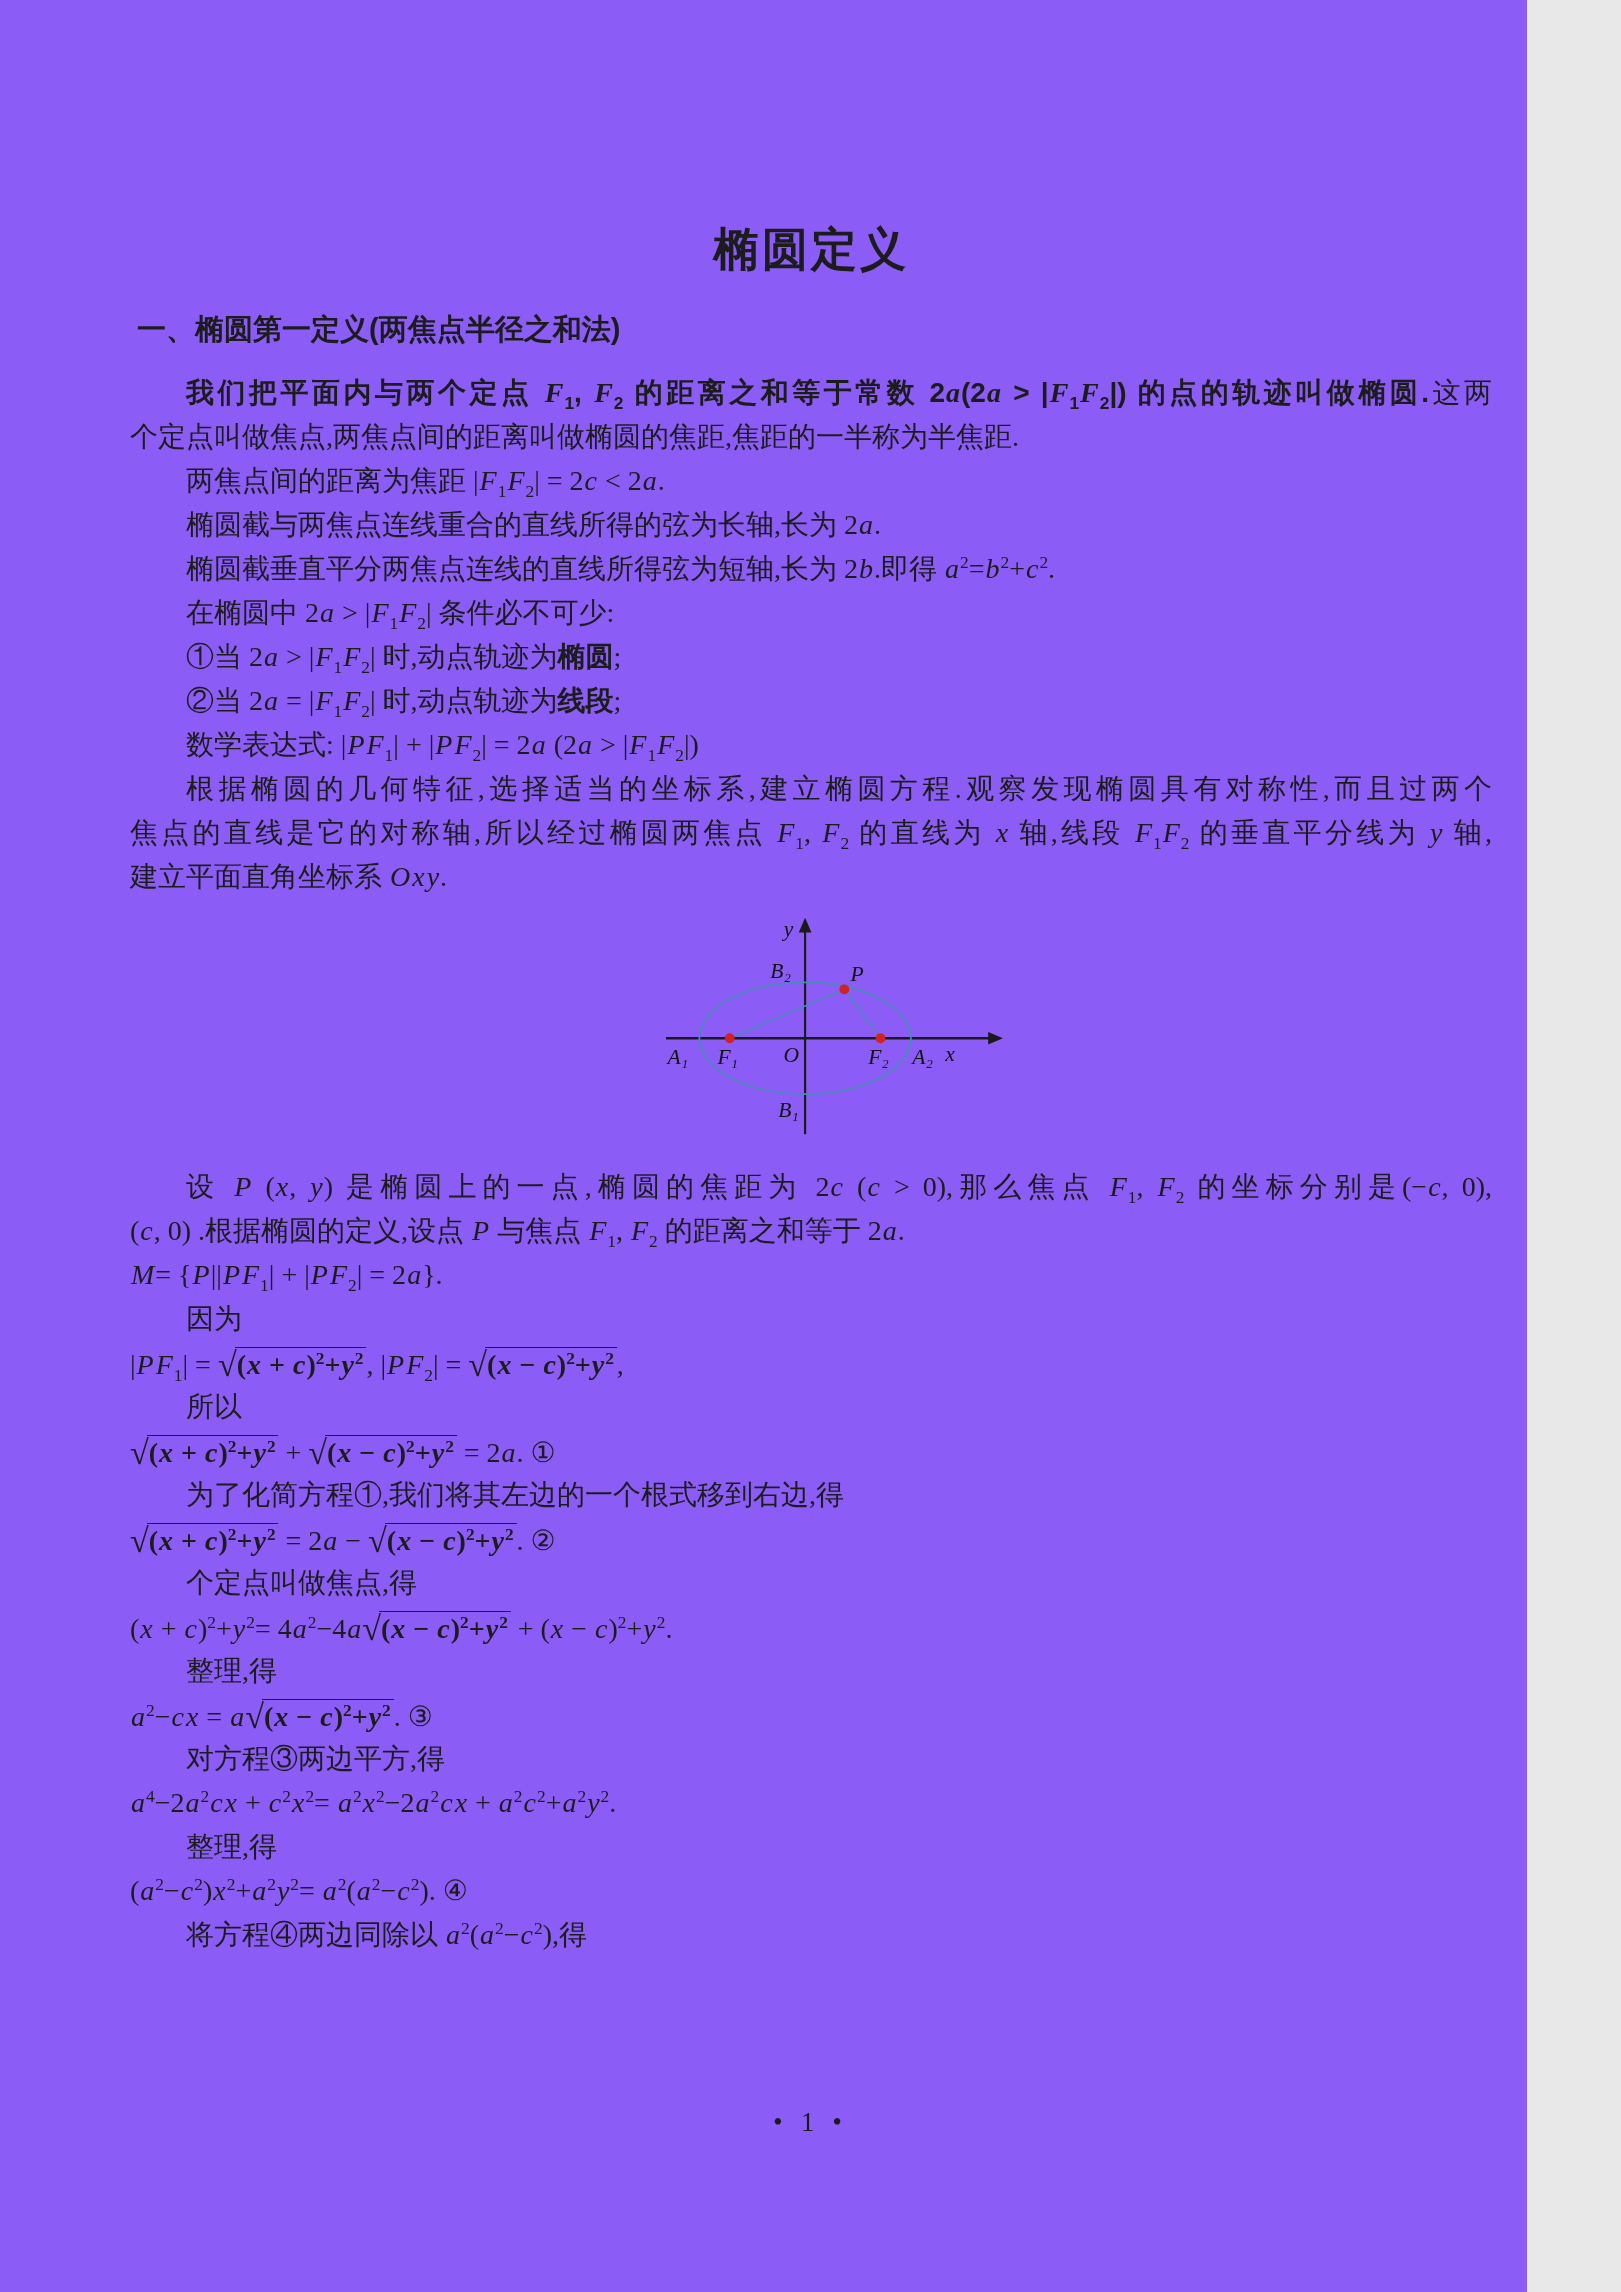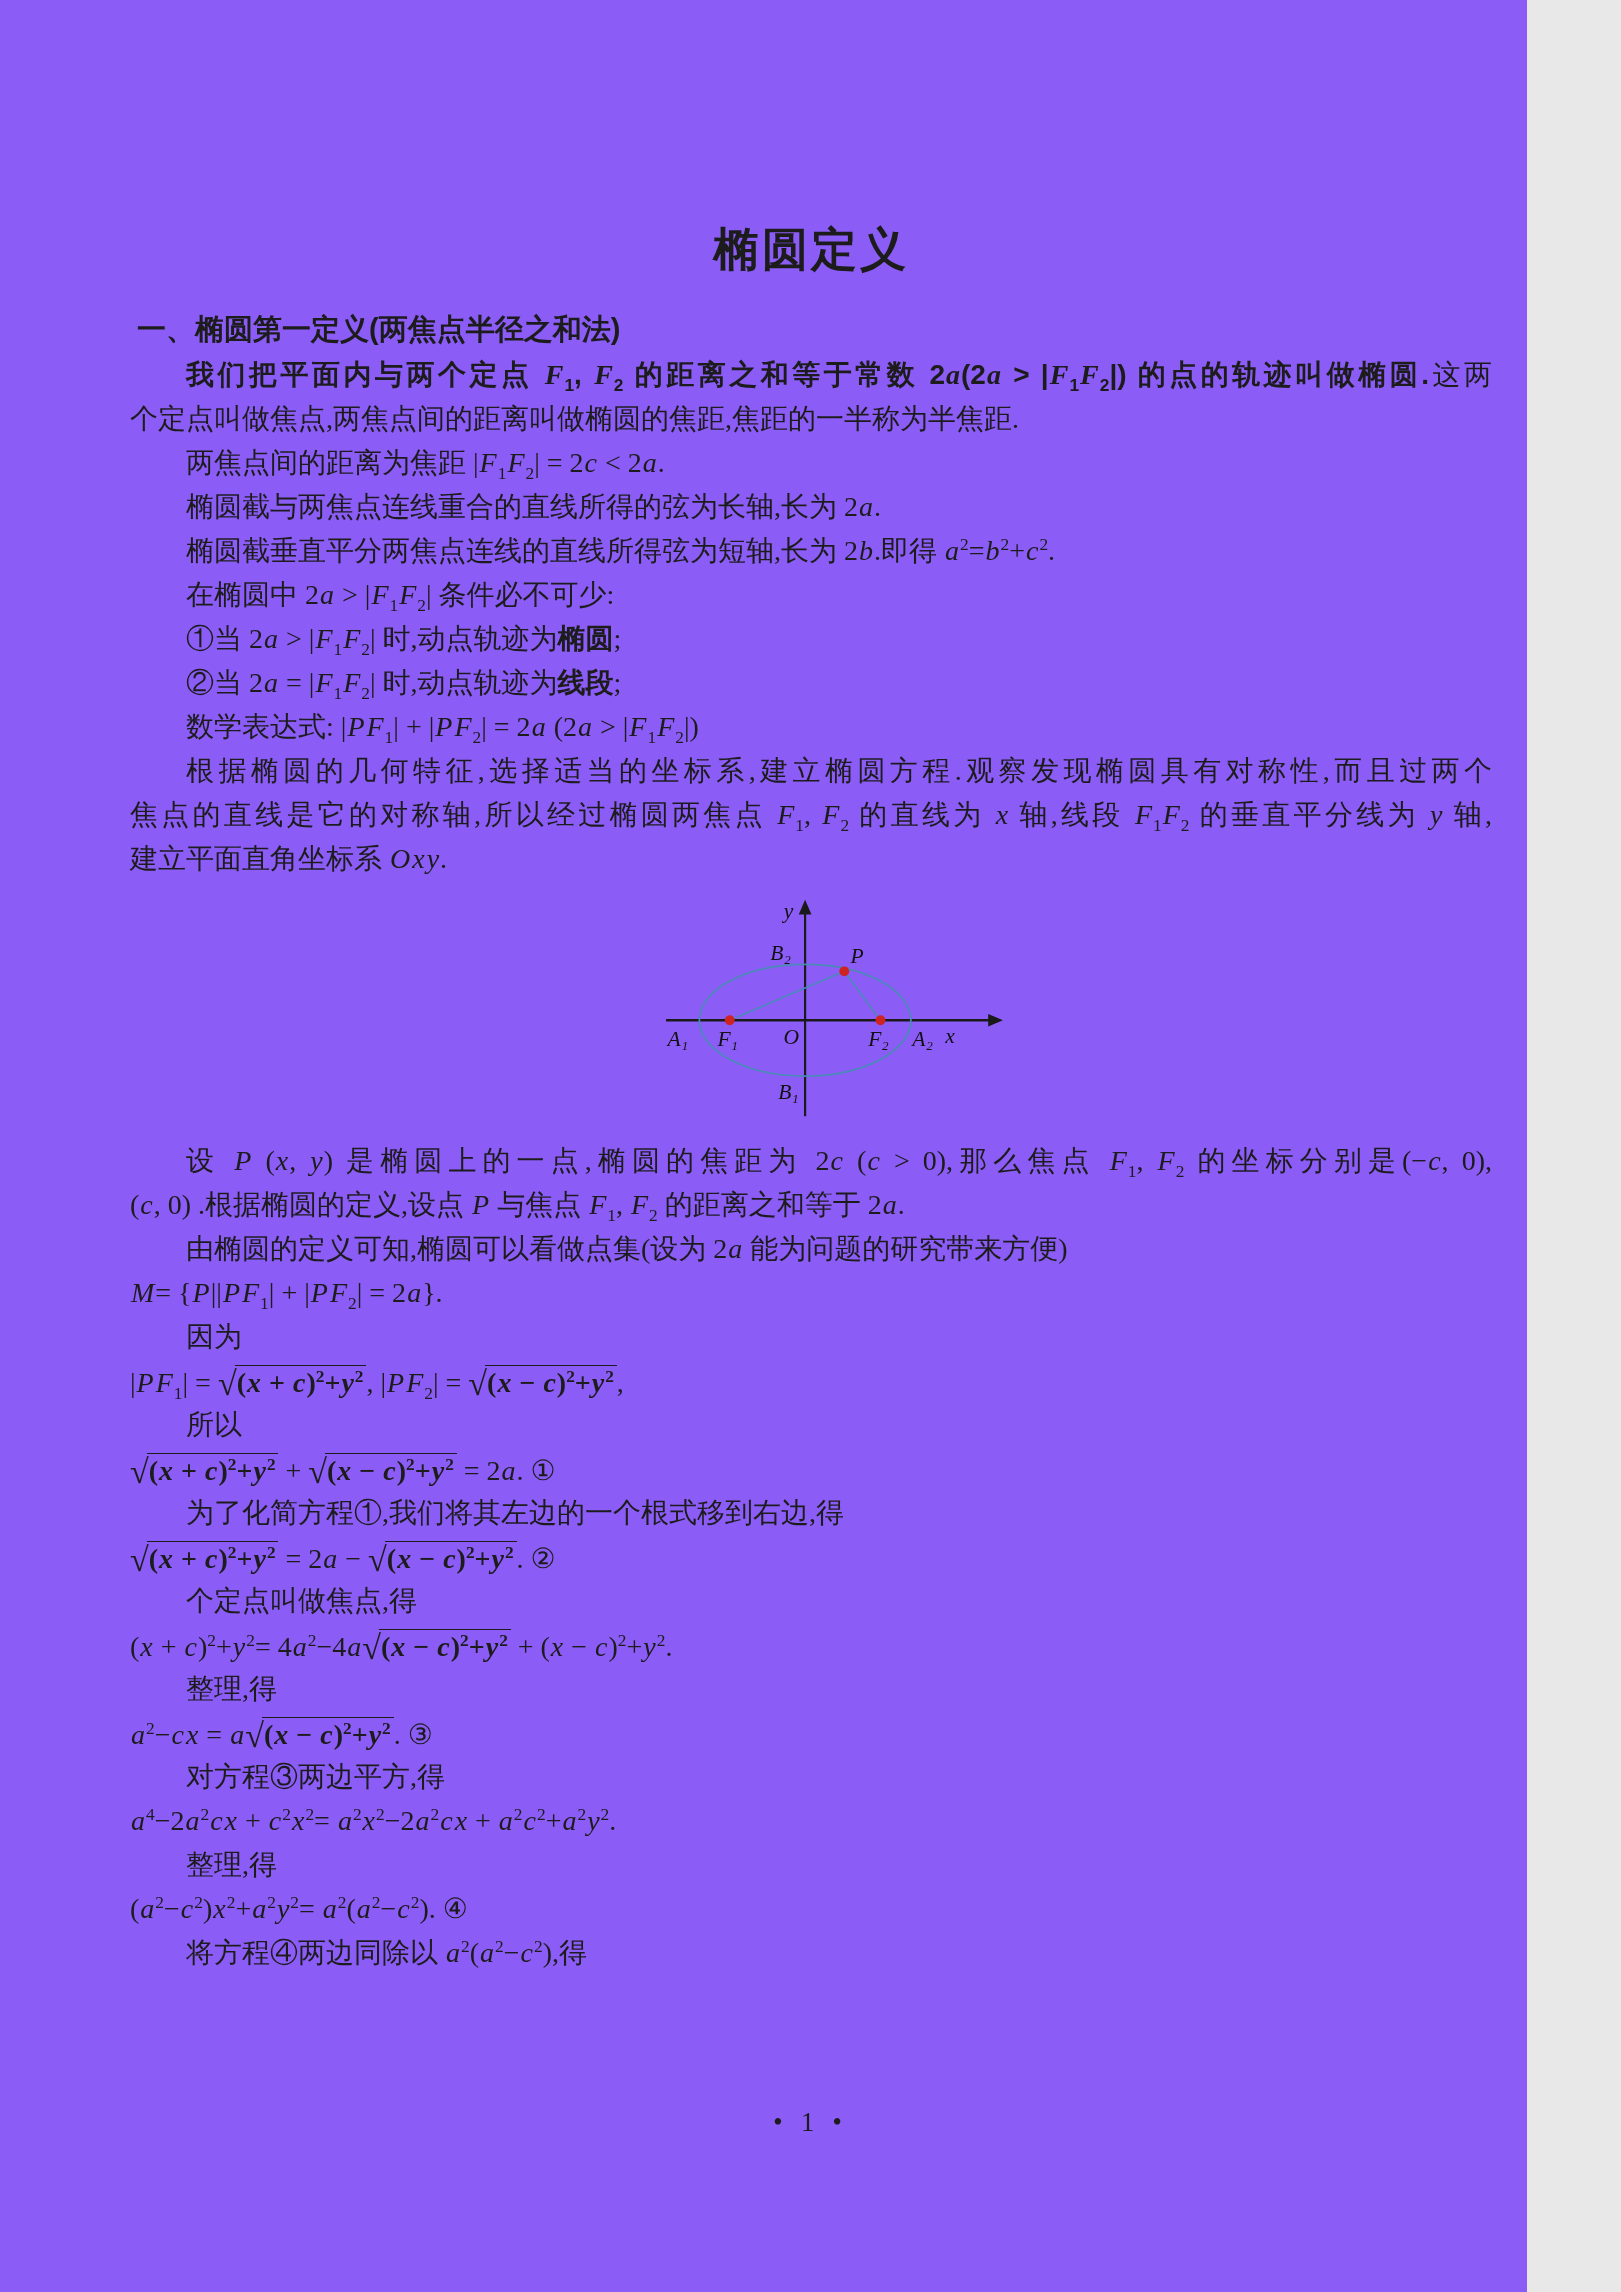--- a/index.html
+++ b/index.html
@@ -25,21 +25,21 @@
     line-height:57px;
   }
   .heading{
     margin-top:31px;
     font-family:"Liberation Sans","DejaVu Sans",sans-serif;
     font-weight:bold;
     font-size:29px;
     line-height:41px;
     margin-left:7px;
   }
-  .lines{margin-top:3px;}
+  .lines{margin-top:21px;}
   .ln{
     font-size:28px;
     line-height:44px;
     height:44px;
     white-space:nowrap;
   }
   .ln.in{text-indent:2em;}
   .ln.fl{white-space:normal;text-align:justify;text-align-last:justify;}
   .ln.ct{text-align:left;text-indent:0;}
   .ln i{font-family:"Liberation Serif","DejaVu Serif",serif;font-style:italic;padding:0 1px;}
@@ -119,21 +119,20 @@
         <text x="272" y="158" text-anchor="middle">F₂</text>
         <text x="317" y="158" text-anchor="middle">A₂</text>
         <text x="345" y="155" text-anchor="middle">x</text>
         <text x="180" y="212" text-anchor="middle">B₁</text>
       </svg>
     </div>
 
     <div class="lines">
         <div class="ln in fl">设 <i>P</i> (<i>x</i>, <i>y</i>) 是椭圆上的一点,椭圆的焦距为 2<i>c</i> (<i>c</i> &gt; 0),那么焦点 <i>F</i><sub>1</sub>, <i>F</i><sub>2</sub> 的坐标分别是(−<i>c</i>, 0),</div>
         <div class="ln">(<i>c</i>, 0) .根据椭圆的定义,设点 <i>P</i> 与焦点 <i>F</i><sub>1</sub>, <i>F</i><sub>2</sub> 的距离之和等于 2<i>a</i>.</div>
-        <div class="ln in">由椭圆的定义可知,椭圆可以看做点集(设为 2<i>a</i> 能为问题的研究带来方便)</div>
         <div class="ln ct"><i>M</i>= {<i>P</i>||<i>P</i><i>F</i><sub>1</sub>| + |<i>P</i><i>F</i><sub>2</sub>| = 2<i>a</i>}.</div>
         <div class="ln in">因为</div>
         <div class="ln ct">|<i>P</i><i>F</i><sub>1</sub>| = <span class="rad">√</span><span class="sq">(<i>x</i> + <i>c</i>)<sup>2</sup>+<i>y</i><sup>2</sup></span>, |<i>P</i><i>F</i><sub>2</sub>| = <span class="rad">√</span><span class="sq">(<i>x</i> − <i>c</i>)<sup>2</sup>+<i>y</i><sup>2</sup></span>,</div>
         <div class="ln in">所以</div>
         <div class="ln ct"><span class="rad">√</span><span class="sq">(<i>x</i> + <i>c</i>)<sup>2</sup>+<i>y</i><sup>2</sup></span> + <span class="rad">√</span><span class="sq">(<i>x</i> − <i>c</i>)<sup>2</sup>+<i>y</i><sup>2</sup></span> = 2<i>a</i>. ①</div>
         <div class="ln in">为了化简方程①,我们将其左边的一个根式移到右边,得</div>
         <div class="ln ct"><span class="rad">√</span><span class="sq">(<i>x</i> + <i>c</i>)<sup>2</sup>+<i>y</i><sup>2</sup></span> = 2<i>a</i> − <span class="rad">√</span><span class="sq">(<i>x</i> − <i>c</i>)<sup>2</sup>+<i>y</i><sup>2</sup></span>. ②</div>
         <div class="ln in">个定点叫做焦点,得</div>
         <div class="ln ct">(<i>x</i> + <i>c</i>)<sup>2</sup>+<i>y</i><sup>2</sup>= 4<i>a</i><sup>2</sup>−4<i>a</i><span class="rad">√</span><span class="sq">(<i>x</i> − <i>c</i>)<sup>2</sup>+<i>y</i><sup>2</sup></span> + (<i>x</i> − <i>c</i>)<sup>2</sup>+<i>y</i><sup>2</sup>.</div>
         <div class="ln in">整理,得</div>

